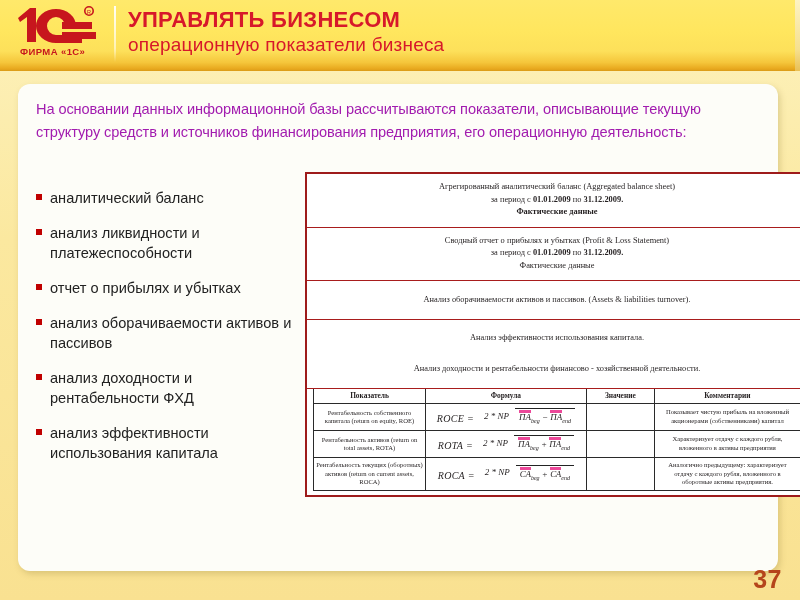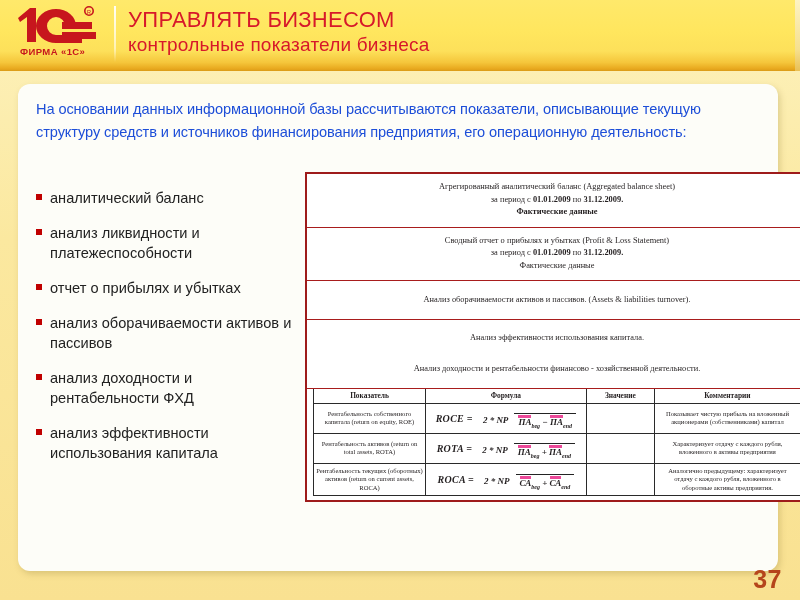--- a/index.html
+++ b/index.html
@@ -69,21 +69,21 @@
     background: linear-gradient(180deg, rgba(255,255,255,0.95) 0%, rgba(255,255,255,0.55) 75%, rgba(255,255,255,0) 100%);
   }
 
   .header-titles {
     position: absolute;
     left: 128px;
     top: 6px;
   }
   .header-title {
     font-size: 22px;
-    font-weight: normal;
+    font-weight: bold;
     color: #d7182a;
     line-height: 27px;
     letter-spacing: 0.3px;
     white-space: nowrap;
   }
   .header-subtitle {
     font-size: 19px;
     font-weight: normal;
     color: #d7182a;
     line-height: 24px;
@@ -103,21 +103,21 @@
     box-shadow: 2px 3px 6px rgba(150,130,60,0.30);
   }
 
   .intro {
     position: absolute;
     left: 18px;
     top: 14px;
     width: 730px;
     font-size: 14.6px;
     line-height: 22.5px;
-    color: #1d4ed8;
+    color: #a21caf;
     letter-spacing: -0.1px;
   }
 
   
   .bullets {
     position: absolute;
     left: 16px;
     top: 104px;
     width: 262px;
     margin: 0;
@@ -213,26 +213,25 @@
     line-height: 8.6px;
     padding: 3px 4px;
   }
   .metrics td.val { }
   .metrics td.formula {
     padding: 4px 2px;
   }
 
   .fx {
     display: inline-flex;
-    align-items: flex-start;
+    align-items: flex-end;
     justify-content: center;
     font-style: italic;
     font-size: 10px;
     white-space: nowrap;
-    font-weight: bold;
   }
   .fx .lhs { margin-right: 4px; letter-spacing: 0.3px; }
   .frac {
     display: inline-flex;
     align-items: center;
     vertical-align: middle;
   }
   .frac .num {
     padding: 0 6px 1px;
     font-size: 9px;
@@ -277,21 +276,21 @@
           </g>
           <circle cx="75" cy="7" r="4.2" fill="none" stroke="#c7161d" stroke-width="1.6"></circle>
           <text x="75" y="9.6" font-size="5.5" fill="#c7161d" text-anchor="middle" font-family="Liberation Sans, sans-serif">R</text>
         </svg>
       </div>
       <div class="logo-caption">ФИРМА «1С»</div>
     </div>
     <div class="header-divider"></div>
     <div class="header-titles">
       <div class="header-title">УПРАВЛЯТЬ БИЗНЕСОМ</div>
-      <div class="header-subtitle">контрольные показатели бизнеса</div>
+      <div class="header-subtitle">операционную показатели бизнеса</div>
     </div>
   </div>
   <div class="header-rightedge"></div>
 
   <div class="panel">
 
     <div class="intro">На основании данных информационной базы рассчитываются показатели, описывающие текущую структуру средств и источников финансирования предприятия, его операционную деятельность:</div>
 
     <ul class="bullets">
       <li><span class="sq"></span><span>аналитический баланс</span></li>

